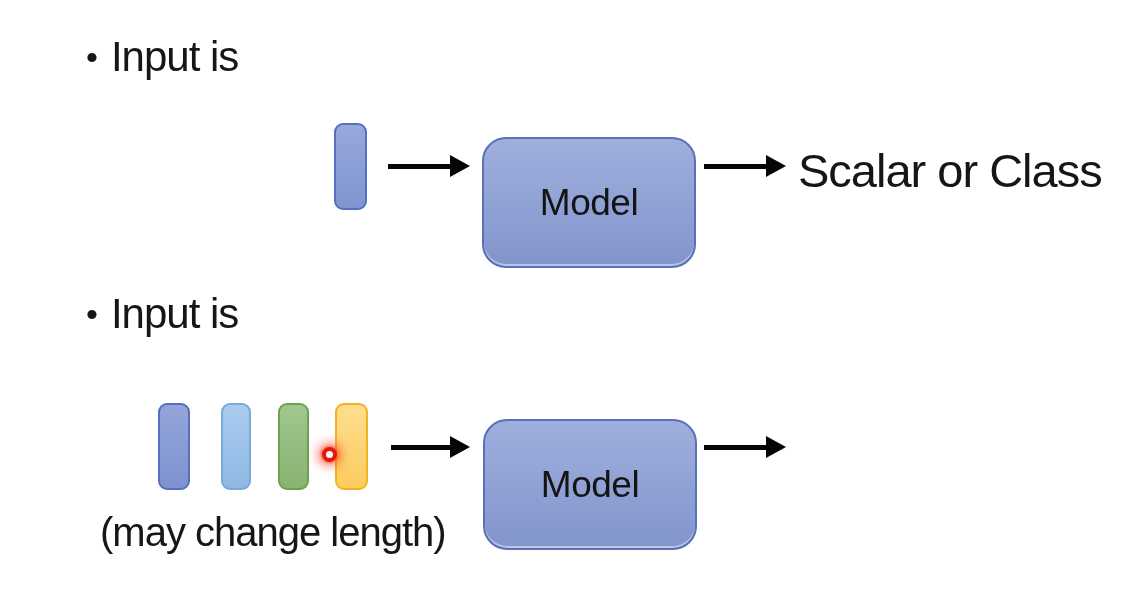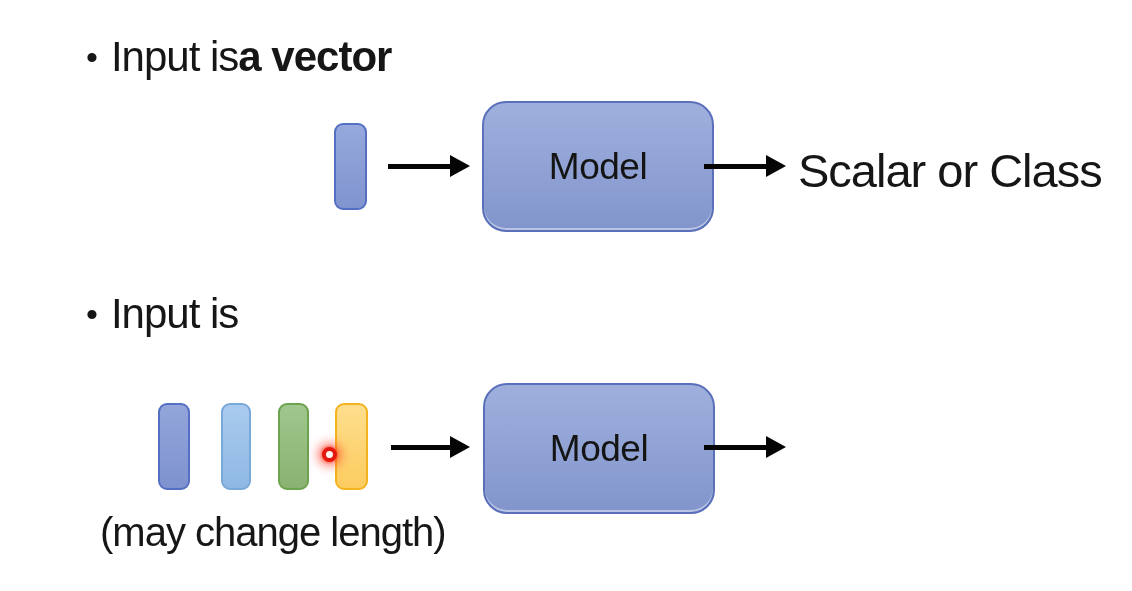--- a/index.html
+++ b/index.html
@@ -35,32 +35,33 @@
   .vec {
     position: absolute;
     border-radius: 9px;
     border: 2px solid var(--vb);
     background: linear-gradient(180deg, var(--vt), var(--vbm));
   }
 
   
   .model-box {
     position: absolute;
-    width: 232px;
+    width: 214px;
     height: 131px;
     border-radius: 24px;
     border: 2px solid var(--mb-border);
     background: linear-gradient(180deg, var(--mb-top), var(--mb-bottom));
     display: flex;
     align-items: center;
     justify-content: center;
     font-size: 37px;
     letter-spacing: -0.5px;
     color: #141414;
     box-shadow: inset 0 -2px 0 rgba(255,255,255,0.45);
+    margin-top: 36px;
   }
 
   
   .arrow {
     position: absolute;
     height: 22px;
     display: flex;
     align-items: center;
   }
   .arrow .shaft { flex: 1; height: 5px; background: #050505; }
@@ -99,21 +100,20 @@
   }
 </style>
 </head>
 <body>
 
 <div id="slide">
 
   <div class="heading" style="left:86px; top:31px;">
     <span class="bullet-dot">•</span>
       <span>Input is </span>
-      <b>a vector</b>
   </div>
 
   <div class="vec" style="left: 334px; top: 123px; width: 33px; height: 87px; --vt: #96a8dc; --vbm: #8094cf; --vb: #5570c2;"></div>
 
   <div class="arrow" style="left:388px; top:155px; width:82px;">
     <div class="shaft"></div>
     <div class="head"></div>
   </div>
 
   <div class="model-box" style="left: 482px; top: 101px; --mb-top: #9fafdd; --mb-bottom: #8295cc; --mb-border: #5a70ba;">

